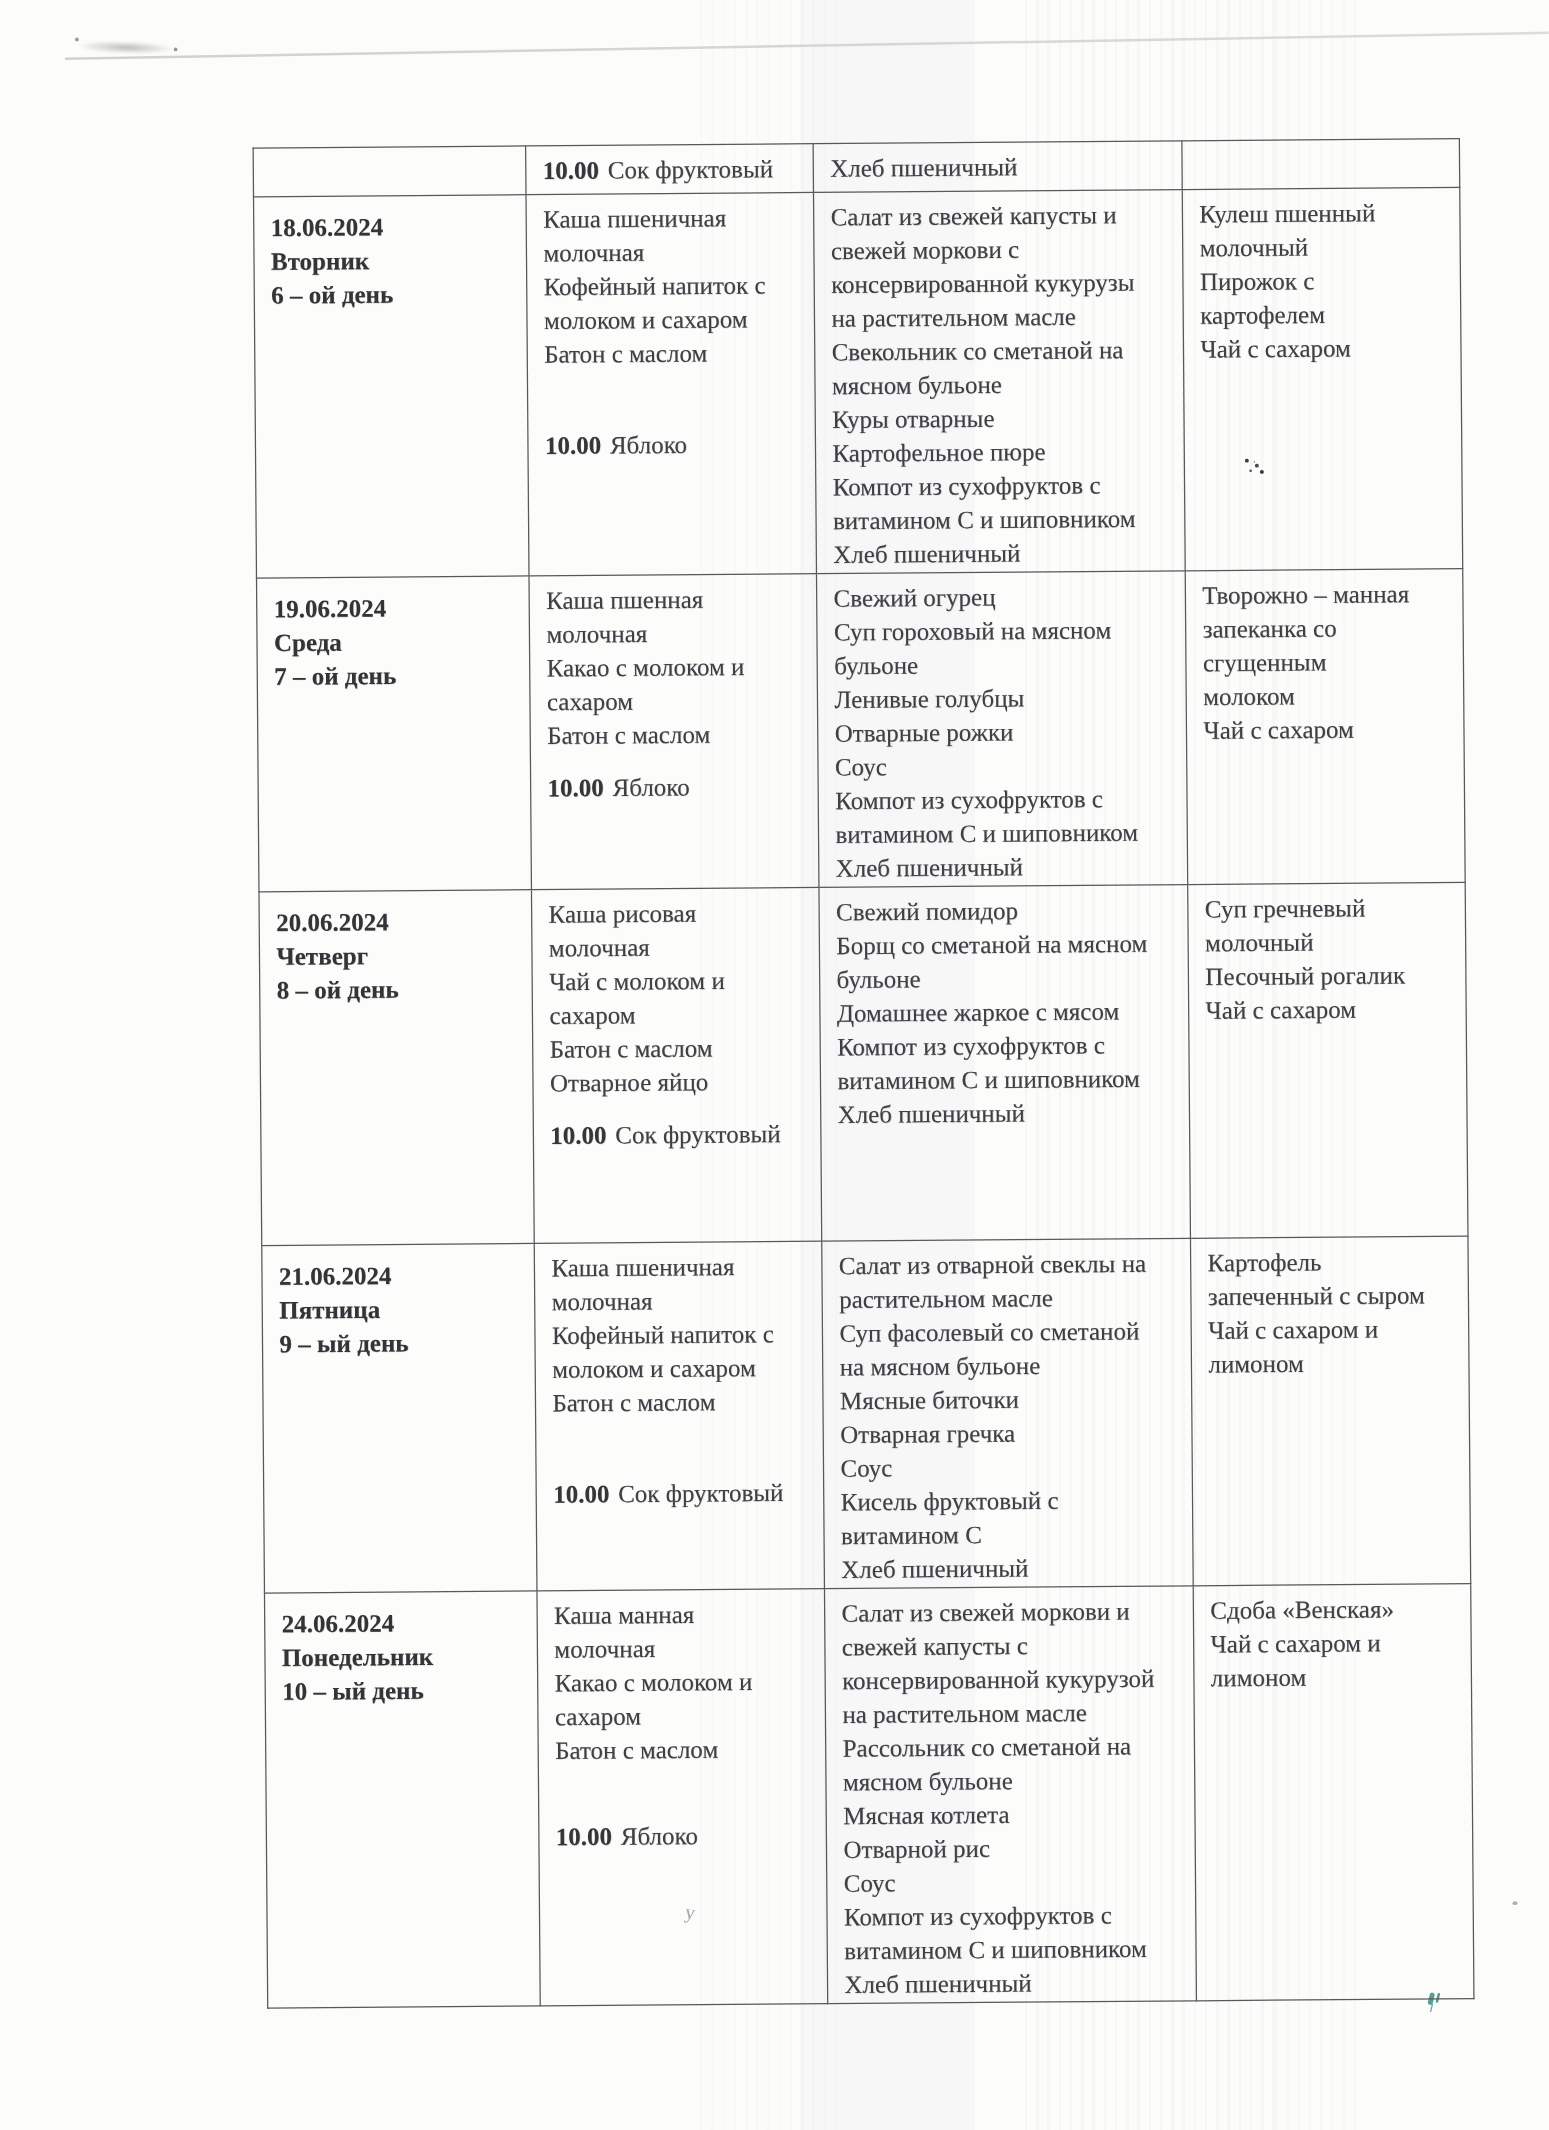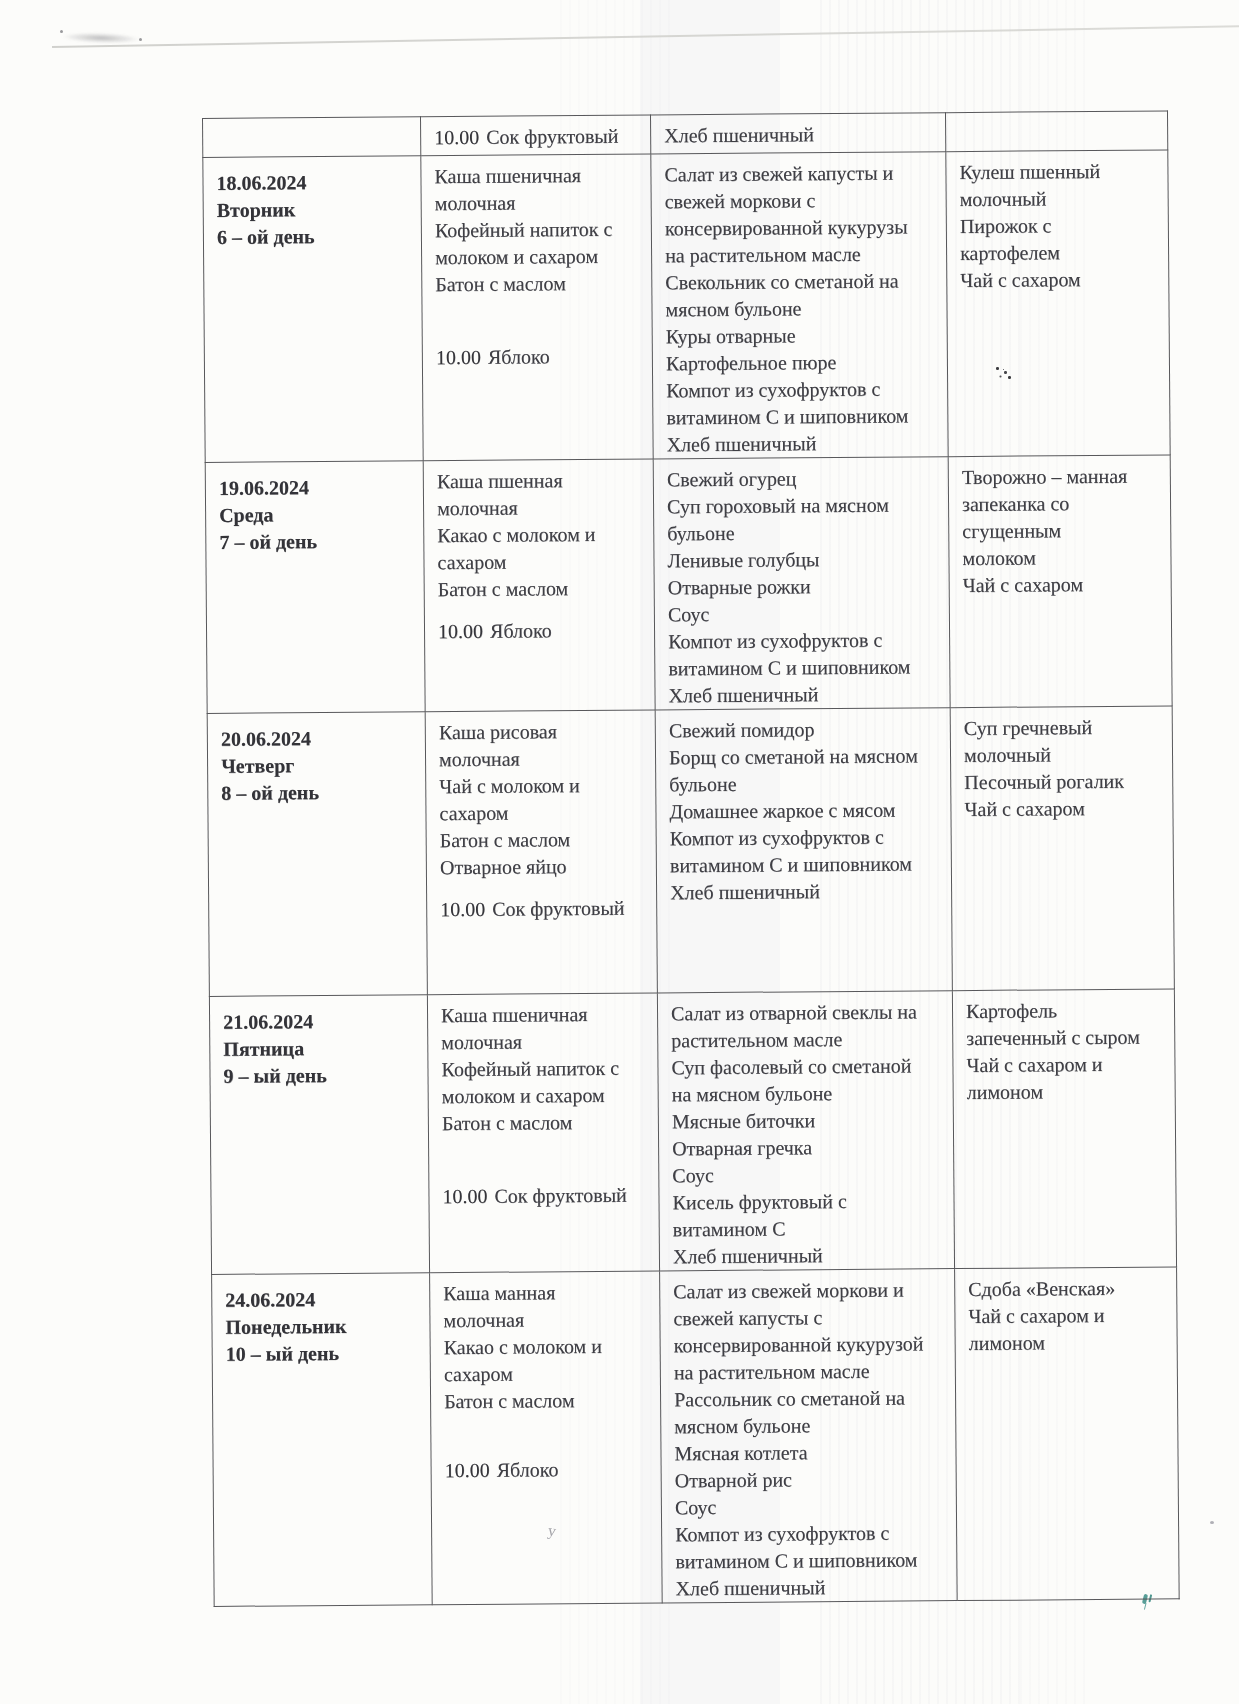--- a/index.html
+++ b/index.html
@@ -43,21 +43,21 @@
     text-shadow:.3px .3px .6px rgba(62,62,68,.45);}
   .date-inner{max-width:185px;font-weight:700;color:#333338;padding-top:5px;}
   .bf-inner{max-width:196px;}
   .lunch-inner{max-width:254px;}
   .snack-inner{max-width:174px;}
   .ten{margin-top:46px;}
   tr.r0 .ten{margin-top:0;}
   tr.r2 .ten{margin-top:15px;}
   tr.r3 .ten{margin-top:15px;}
   tr.r5 .ten{margin-top:42px;}
-  .b{font-weight:400;margin-right:7px;color:#35353a;}
+  .b{font-weight:700;margin-right:7px;color:#35353a;}
 </style>
 </head>
 <body>
 
 <div class="streaks s1"></div>
 <div class="streaks s2"></div>
 <div class="streaks s3"></div>
 <div class="wash"></div>
 <div class="page-edge"></div>
 <div class="smudge"></div>

